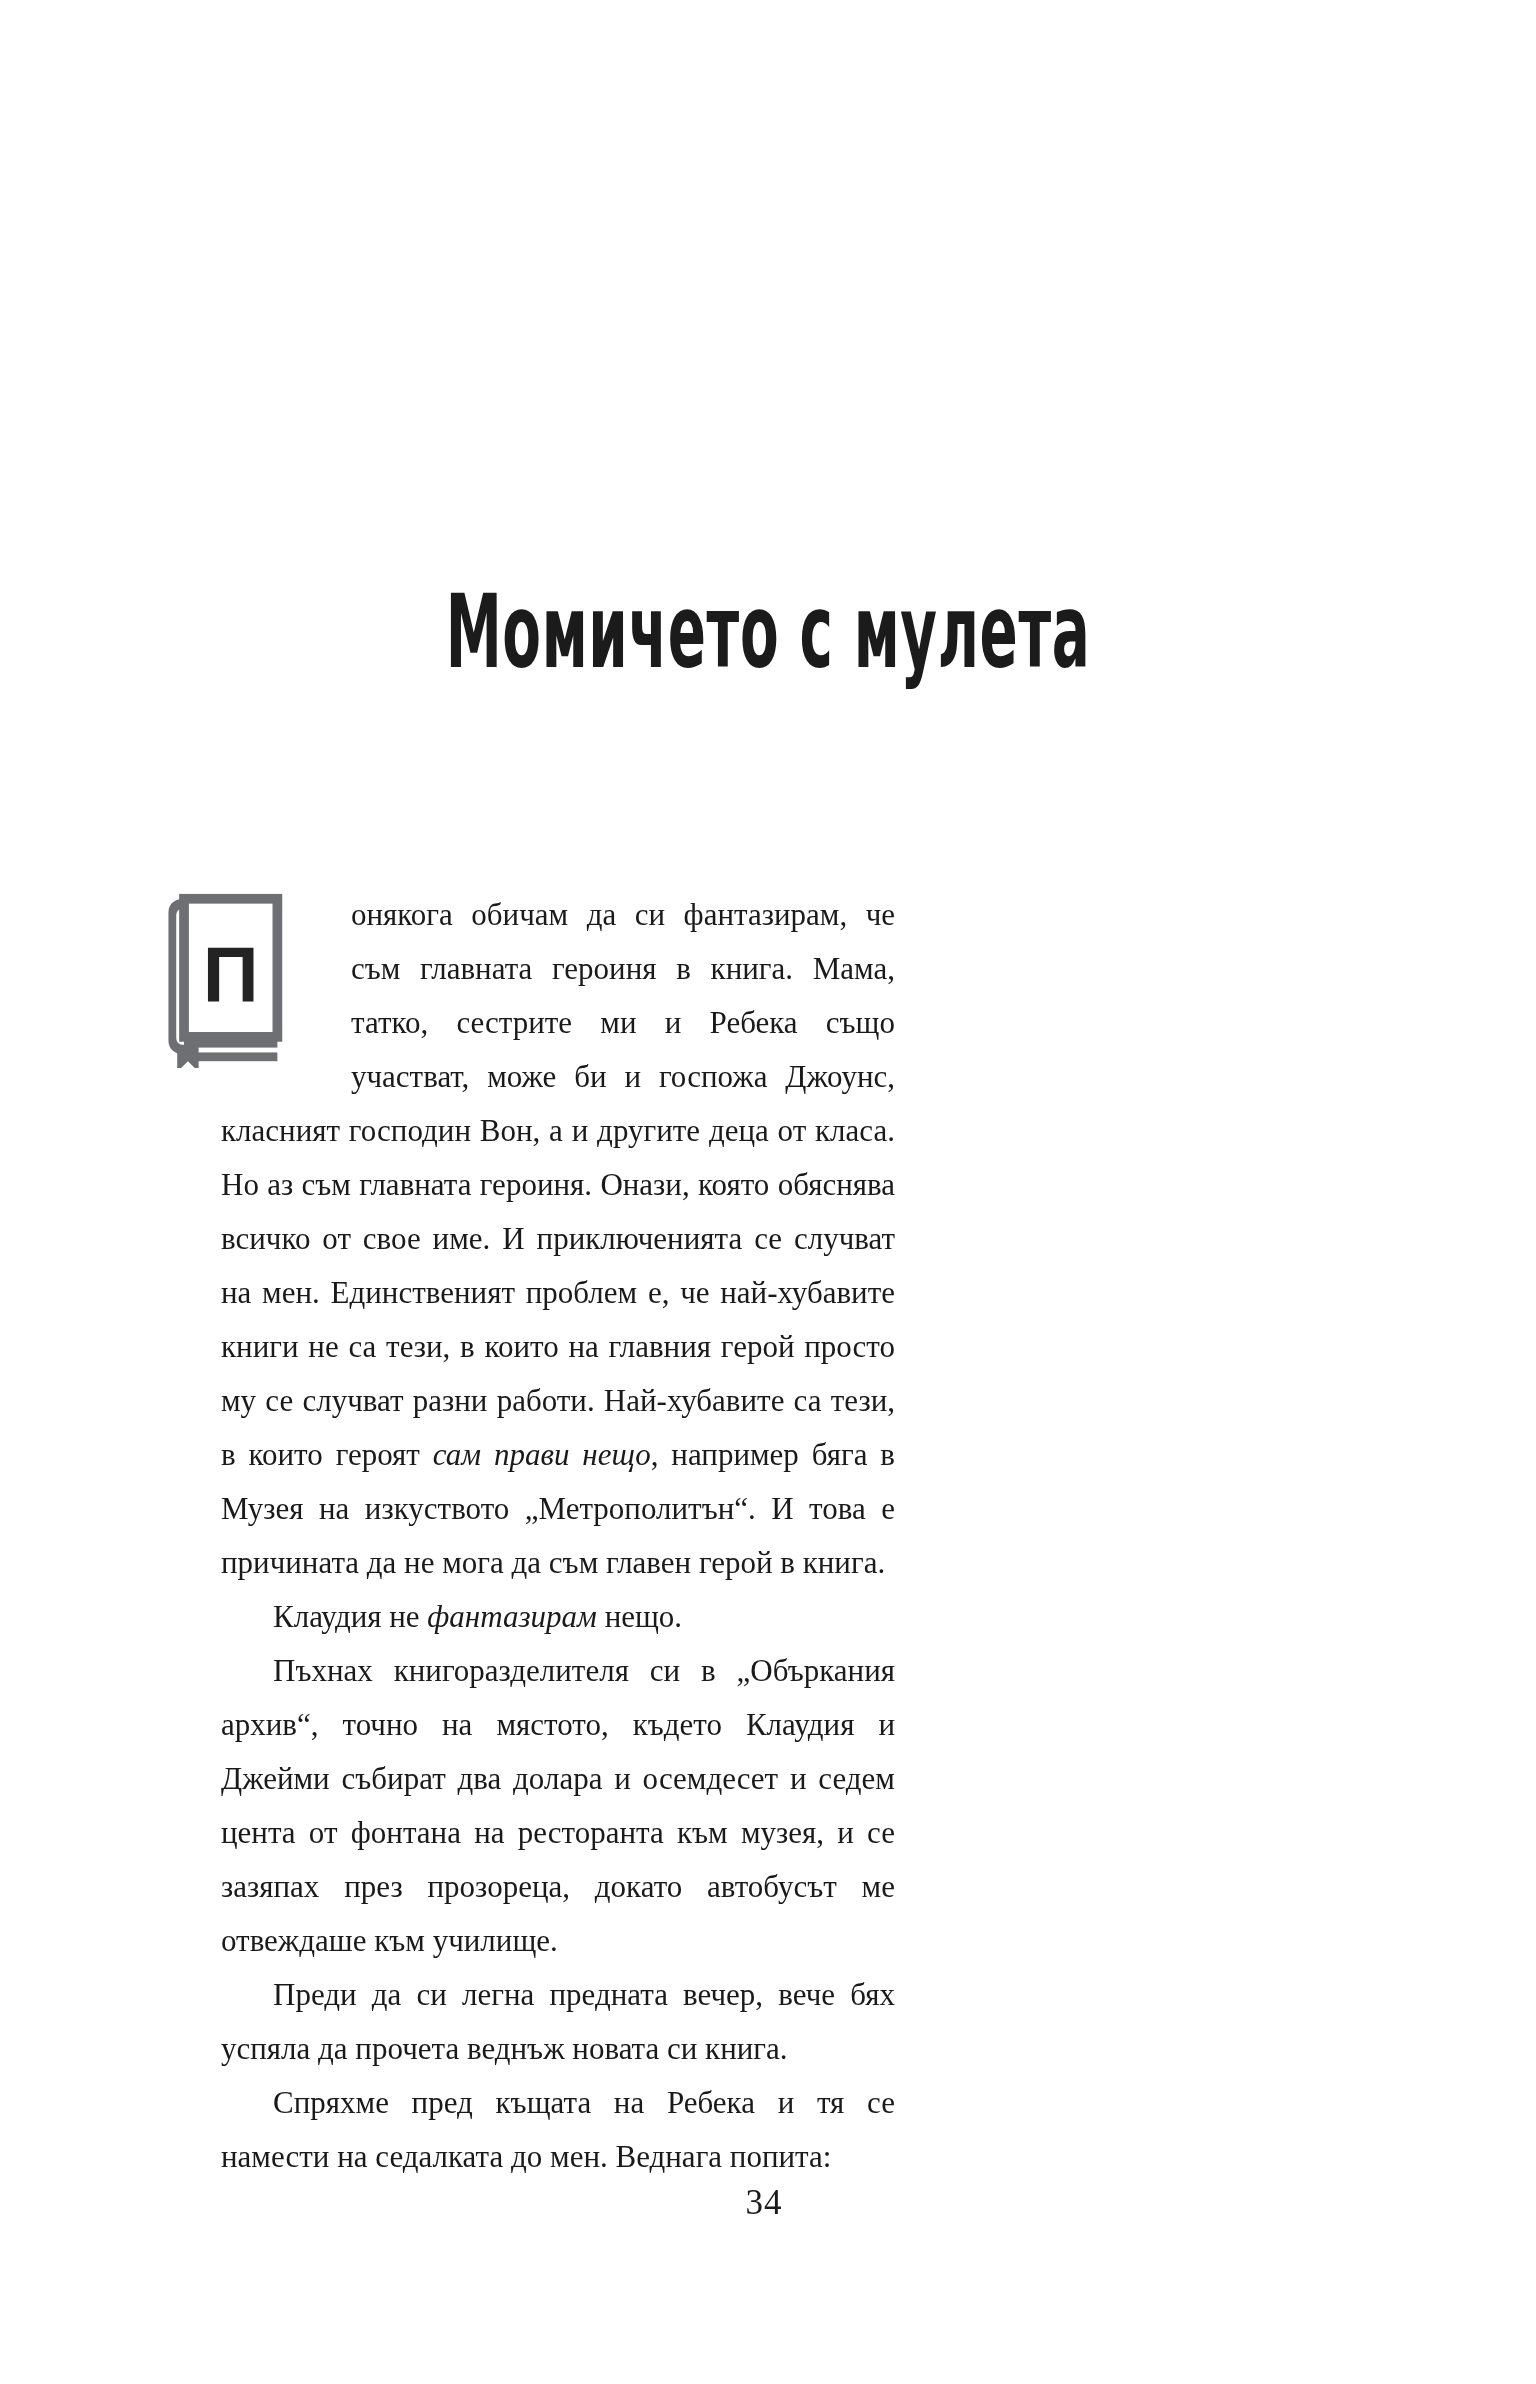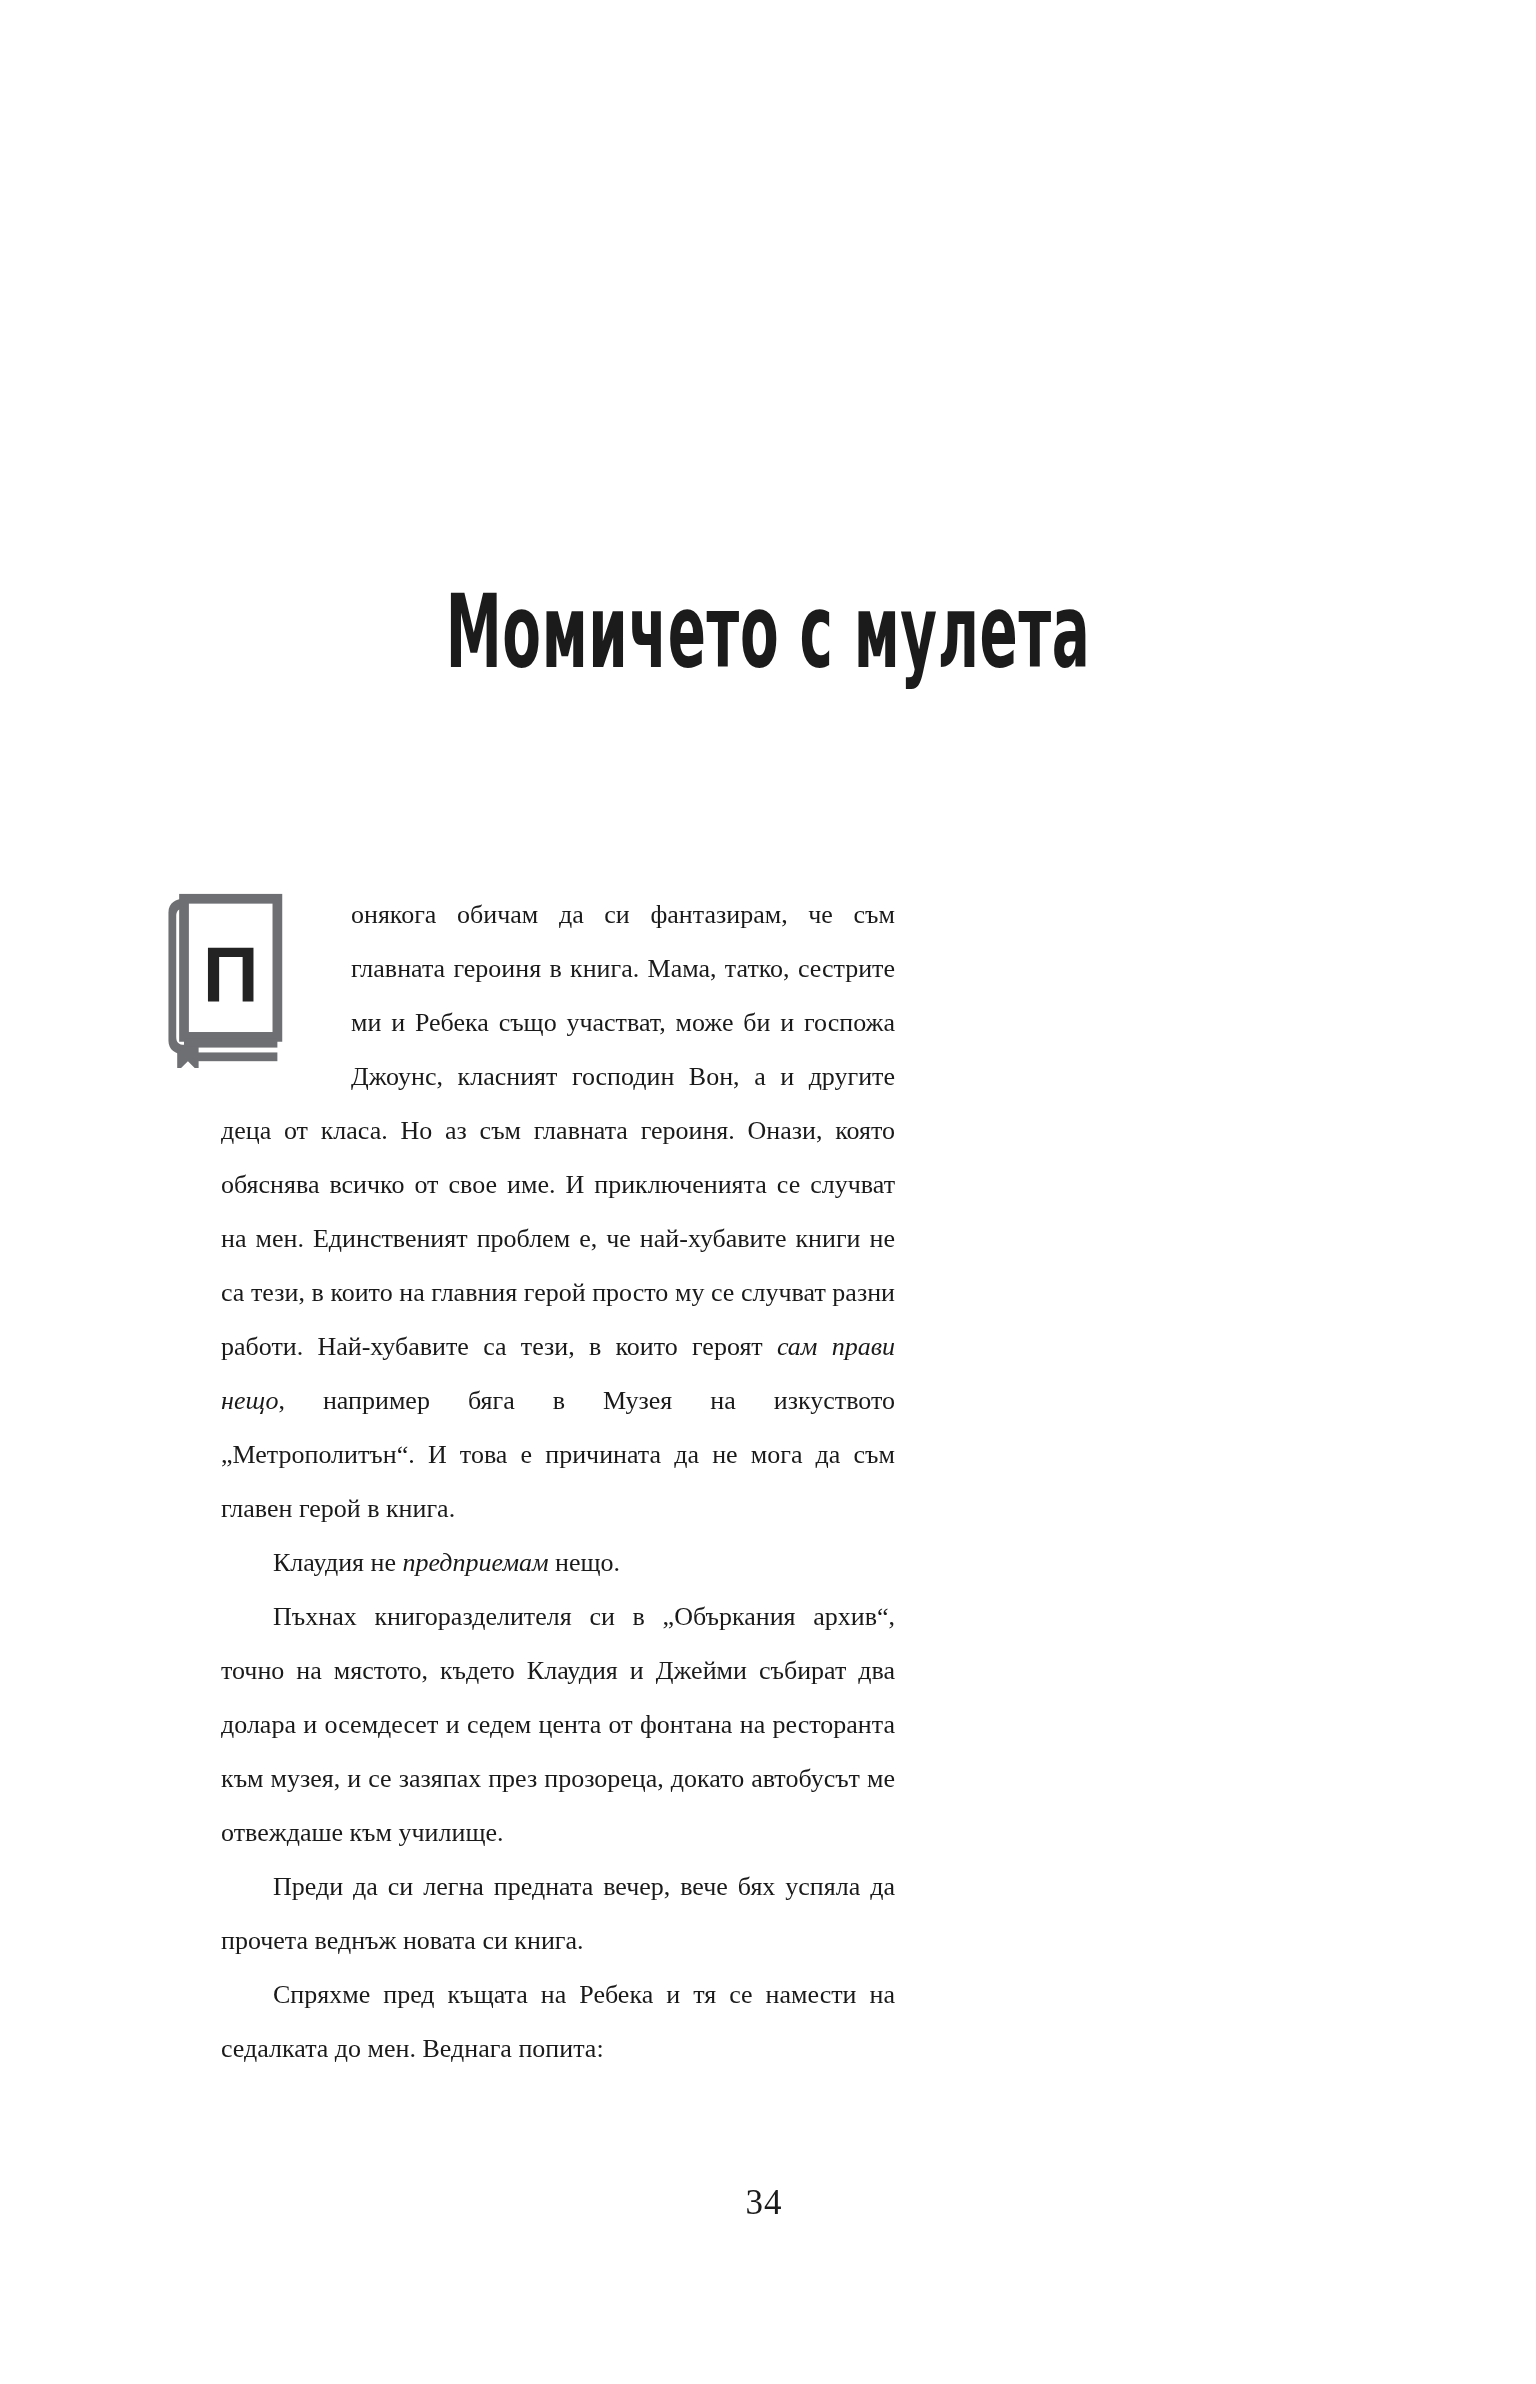--- a/index.html
+++ b/index.html
@@ -39,21 +39,21 @@
   
   .text-column {
     position: absolute;
     left: 221px;
     top: 888px;
     width: 674px;
   }
 
   .body-par {
     margin: 0;
-    font-size: 26px;
+    font-size: 31px;
     line-height: 54px;
     text-align: justify;
     text-justify: inter-word;
     hyphens: manual;
     -webkit-hyphens: manual;
     color: #1a1a1a;
   }
 
   .body-par.indent {
     text-indent: 52px;
@@ -124,21 +124,21 @@
 
       <path d="M31 160 L53 160 L53 186 L42 175 L31 186 Z" fill="#6e6f73"></path>
 
       <text x="86" y="113" text-anchor="middle" font-family="Liberation Sans, sans-serif" font-size="80" font-weight="700" fill="#232323">П</text>
     </svg>
   </div>
 
   <div class="text-column">
     <div id="paragraphs">
         <p class="body-par par-first"><span class="dropcap-float"></span><span>онякога обичам да си фантазирам, че съм главната героиня в книга. Мама, татко, сестрите ми и Ребека също участват, може би и госпожа Джоунс, класният господин Вон, а и другите деца от класа. Но аз съм главната героиня. Онази, която обяснява всичко от свое име. И приключенията се случват на мен. Единственият проблем е, че най-хубавите книги не са тези, в които на главния герой просто му се случват разни работи. Най-хубавите са тези, в които героят </span><em>сам прави нещо</em><span>, например бяга в Музея на изкуството „Метрополитън“. И това е причината да не мога да съм главен герой в книга.</span></p>
-        <p class="body-par indent"><span>Клаудия не </span><em>предприемам</em><span> нещо.</span></p>
+        <p class="body-par indent"><span>Клаудия не </span><em>фантазирам</em><span> нещо.</span></p>
         <p class="body-par indent"><span>Пъхнах книгоразделителя си в „Объркания архив“, точно на мястото, където Клаудия и Джейми събират два долара и осемдесет и седем цента от фонтана на ресторанта към музея, и се зазяпах през прозореца, докато автобусът ме отвеждаше към училище.</span></p>
         <p class="body-par indent"><span>Преди да си легна предната вечер, вече бях успяла да прочета веднъж новата си книга.</span></p>
         <p class="body-par indent"><span>Спряхме пред къщата на Ребека и тя се намести на седалката до мен. Веднага попита:</span></p>
       </div>
   </div>
 
   <div class="folio">34</div>
 
 </div>
 

